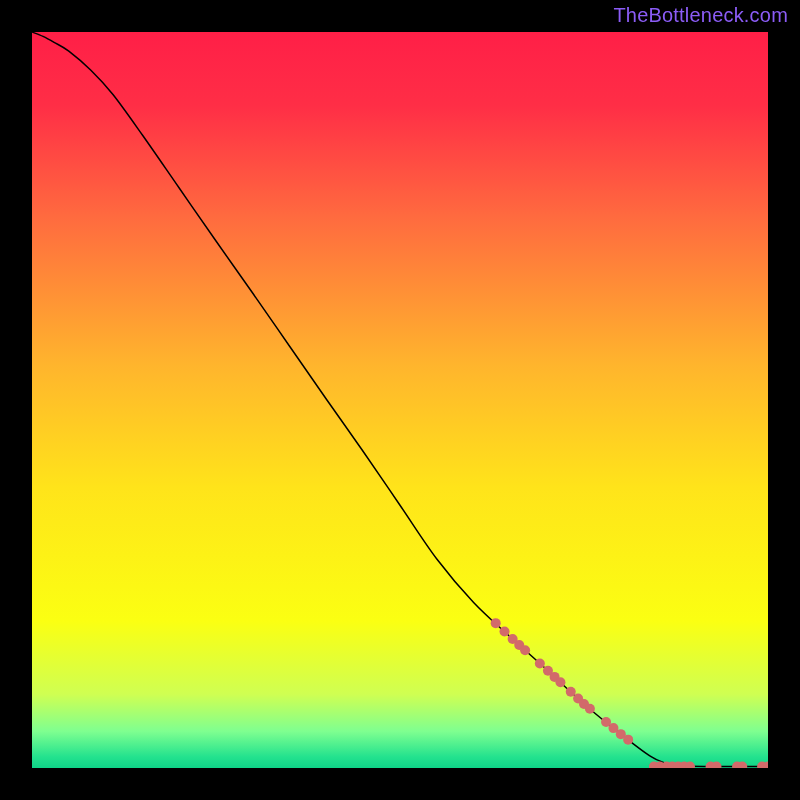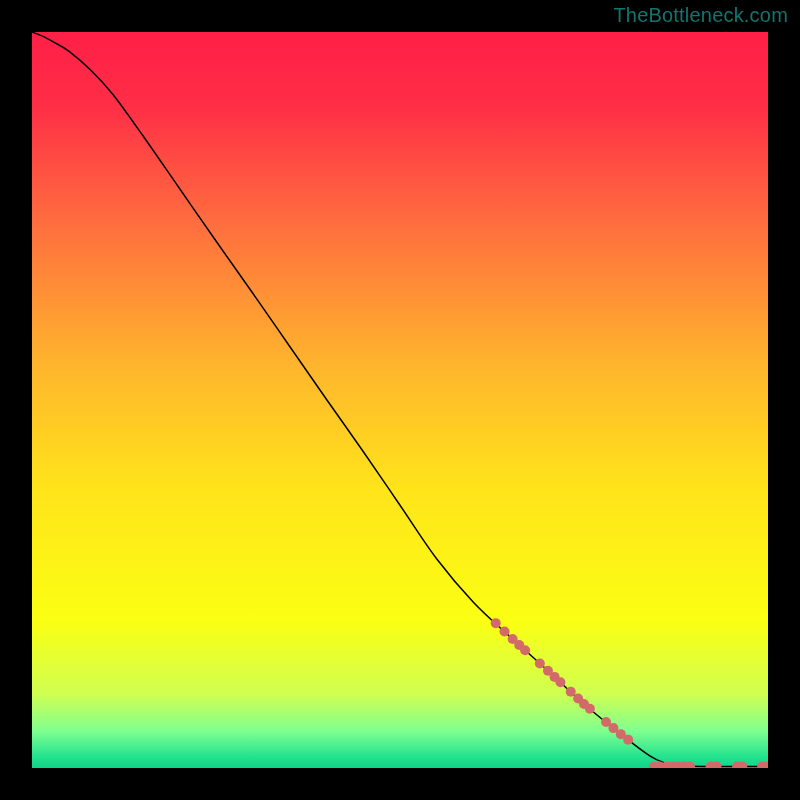--- a/index.html
+++ b/index.html
@@ -9,21 +9,21 @@
     width: 800px;
     height: 800px;
     background: #000;
   }
   .watermark {
     position: absolute;
     top: 4px;
     right: 12px;
     font-family: Arial, Helvetica, sans-serif;
     font-size: 20px;
-    color: #0f766e;
+    color: #8b5cf6;
     font-weight: 500;
     letter-spacing: 0.2px;
   }
   .plot {
     position: absolute;
     left: 32px;
     top: 32px;
     width: 736px;
     height: 736px;
   }

